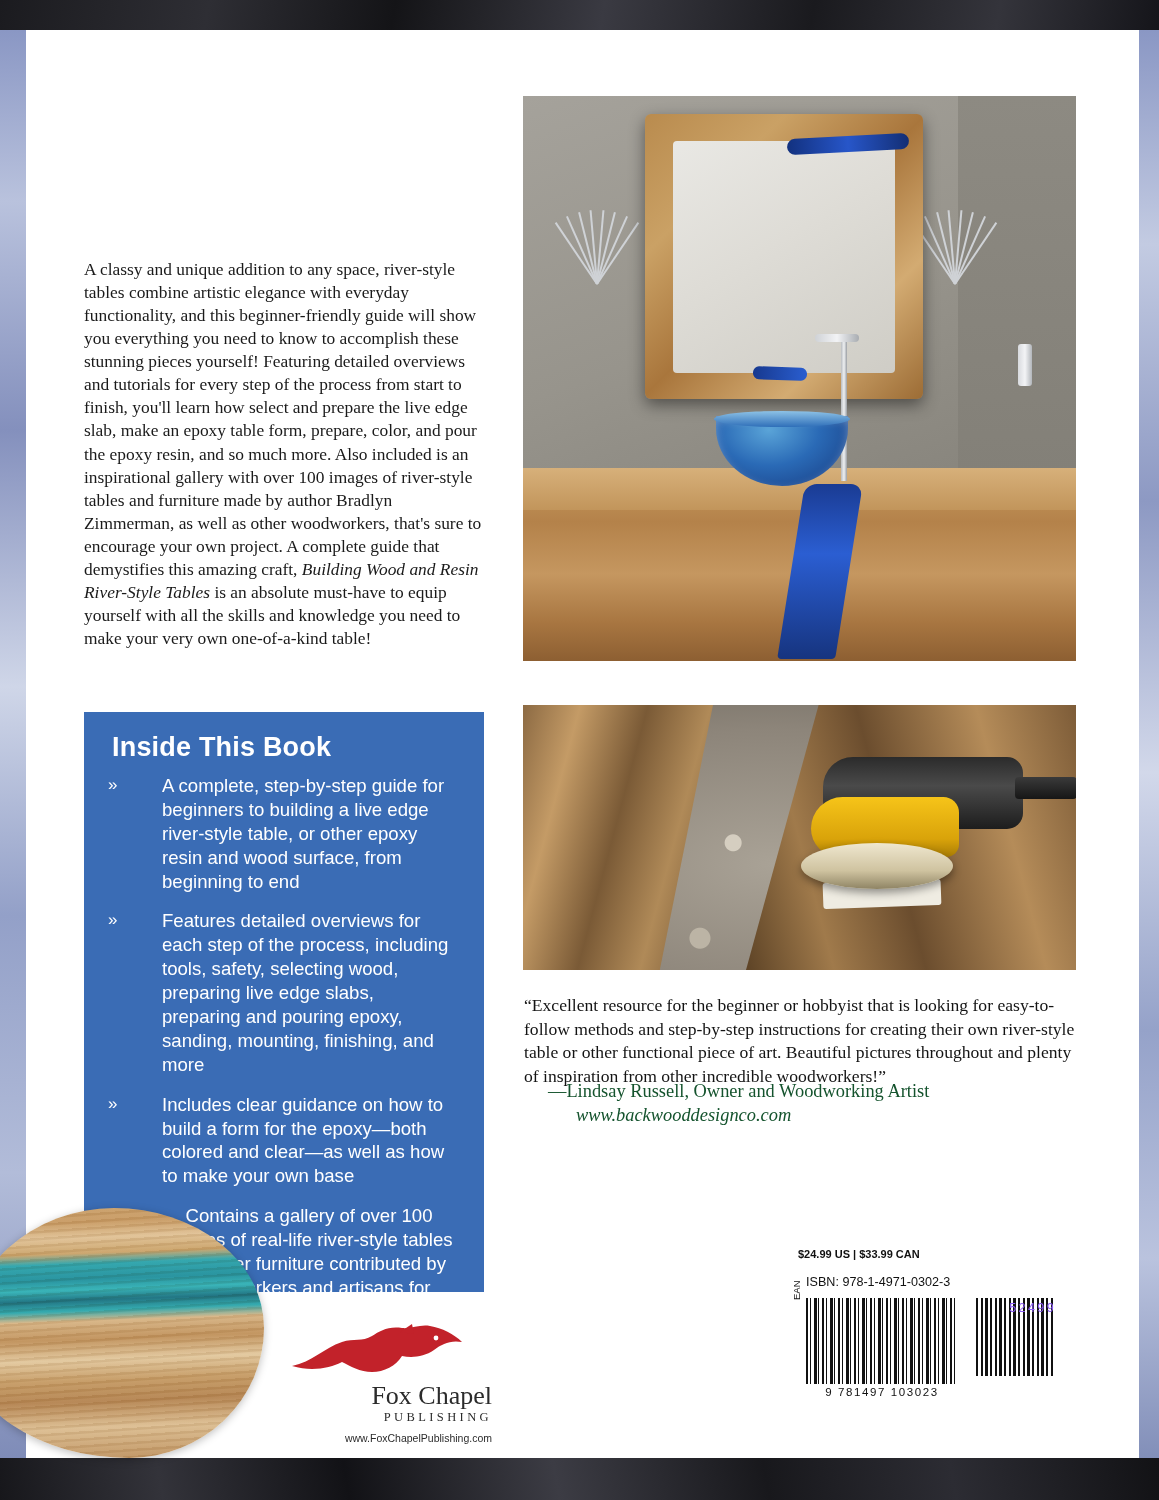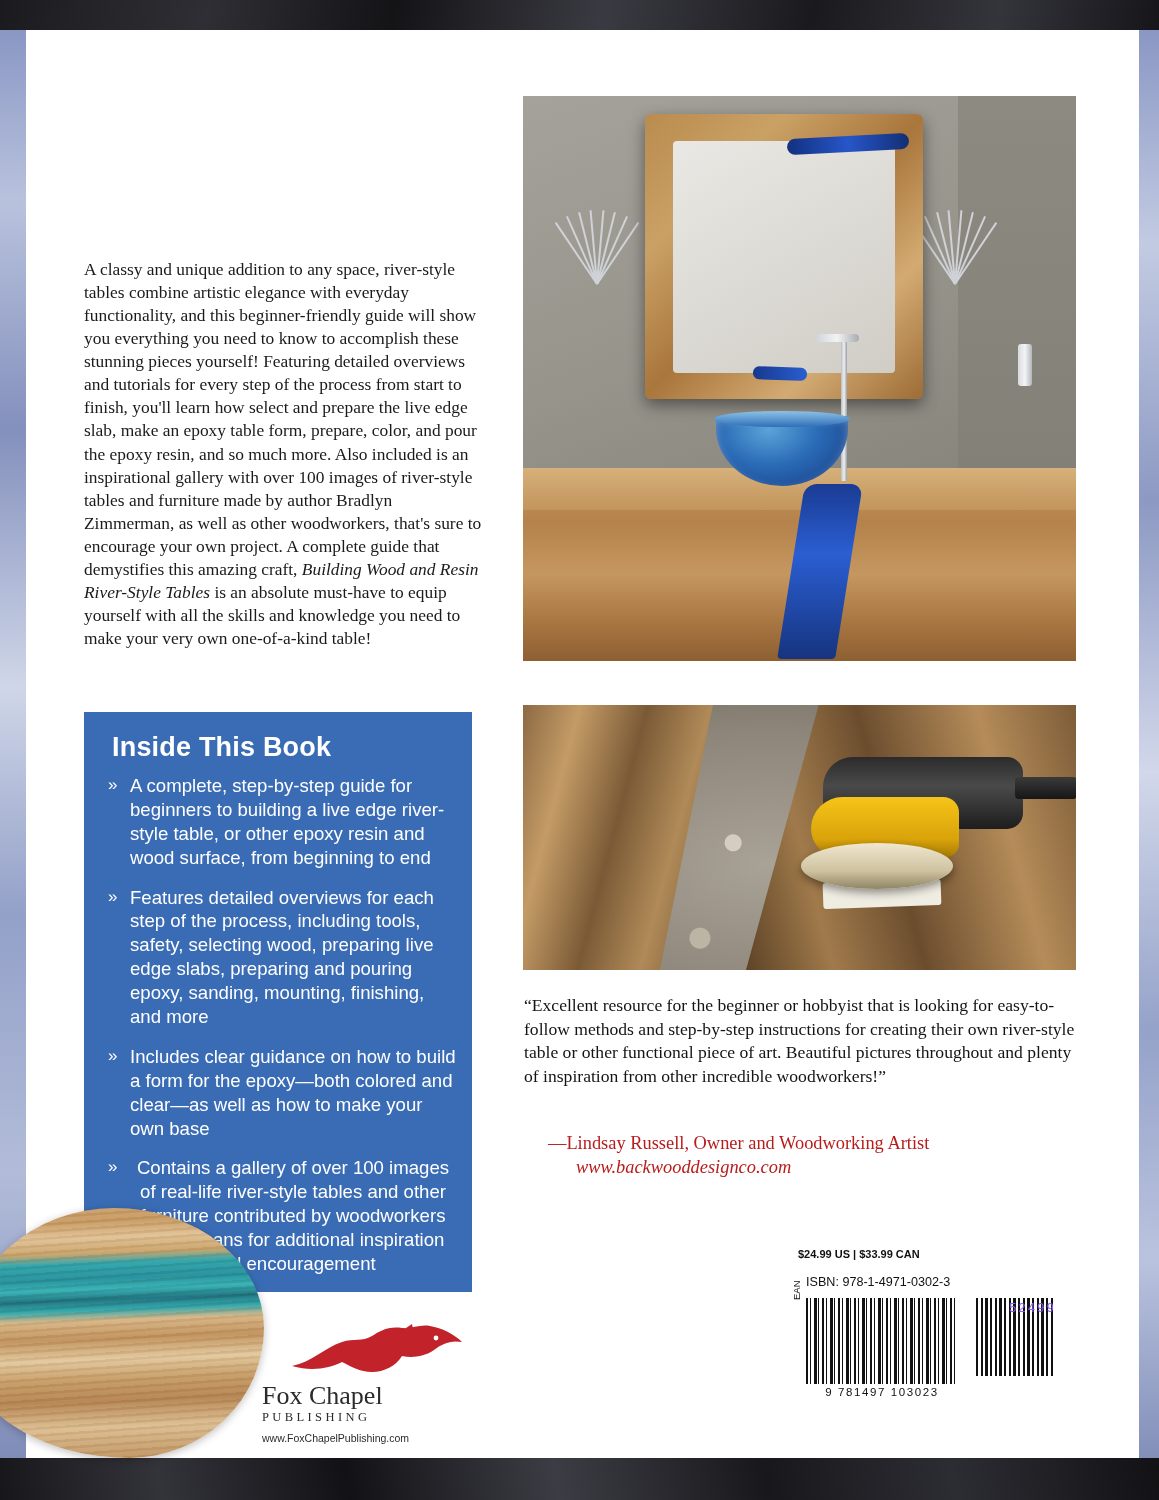--- a/index.html
+++ b/index.html
@@ -57,20 +57,21 @@
     color: #1a1a1a;
     text-align: left;
   }
   .blurb .ital { font-style: italic; }
 
   
   .bluebox {
     position: absolute;
     left: 84px; top: 712px; width: 388px; height: 580px;
     background: #3a6cb5;
+    padding-left: 12px;
   }
   .bluebox-title {
     position: absolute; left: 28px; top: 20px;
     font-family: "Liberation Sans", sans-serif;
     font-weight: bold;
     font-size: 27px;
     color: #ffffff;
     letter-spacing: 0.2px;
   }
   .bullets {
@@ -83,21 +84,21 @@
   .bullet {
     display: flex;
     margin-bottom: 16px;
   }
   .bullet .mark {
     width: 22px;
     flex: 0 0 22px;
     font-size: 17px;
     line-height: 1.32;
   }
-  .bullet .btext { flex: 1 1 auto; }
+  .bullet .btext { flex: 1 1 auto; margin-left: 32px; }
   .bullet:last-child .btext { text-align: center; }
 
   
   .slab {
     position: absolute;
     left: -36px; bottom: 42px;
     width: 300px; height: 250px;
     border-radius: 50% 50% 45% 55% / 55% 48% 52% 45%;
     background:
       linear-gradient(178deg, #caa06a 0%, #c89a62 7%, #e0c194 13%, #caa268 19%, #2aa3ab 23%,
@@ -109,21 +110,21 @@
   .slab::after {
     content: "";
     position: absolute; left: 0; top: 0; right: 0; bottom: 0;
     background: repeating-linear-gradient(176deg, rgba(120,80,40,0.10) 0px, rgba(120,80,40,0.10) 2px, rgba(255,255,255,0.05) 3px, rgba(255,255,255,0.05) 7px);
   }
 
   
   .publisher {
     position: absolute;
     left: 262px; top: 1322px; width: 230px;
-    text-align: left;
+    text-align: right;
   }
   .fox-svg { display: block; margin: 0 auto 2px auto; }
   .pub-name {
     font-family: "Liberation Serif", serif;
     font-size: 26px;
     color: #2b2b2b;
     line-height: 1.05;
   }
   .pub-sub {
     font-family: "Liberation Serif", serif;
@@ -295,25 +296,25 @@
   .quote {
     position: absolute;
     left: 524px; top: 994px; width: 556px;
     font-family: "Liberation Serif", serif;
     font-size: 17.6px;
     line-height: 1.34;
     color: #141414;
   }
   .credit {
     position: absolute;
-    left: 548px; top: 1132px; width: 540px;
+    left: 548px; top: 1080px; width: 540px;
     font-family: "Liberation Serif", serif;
     font-size: 18.4px;
     line-height: 1.28;
-    color: #b91c1c;
+    color: #14532d;
   }
   .credit .site { font-style: italic; padding-left: 28px; display: inline-block; }
 
   
   .price {
     position: absolute;
     left: 798px; top: 1248px;
     font-family: "Liberation Sans", sans-serif;
     font-weight: bold;
     font-size: 11px;

